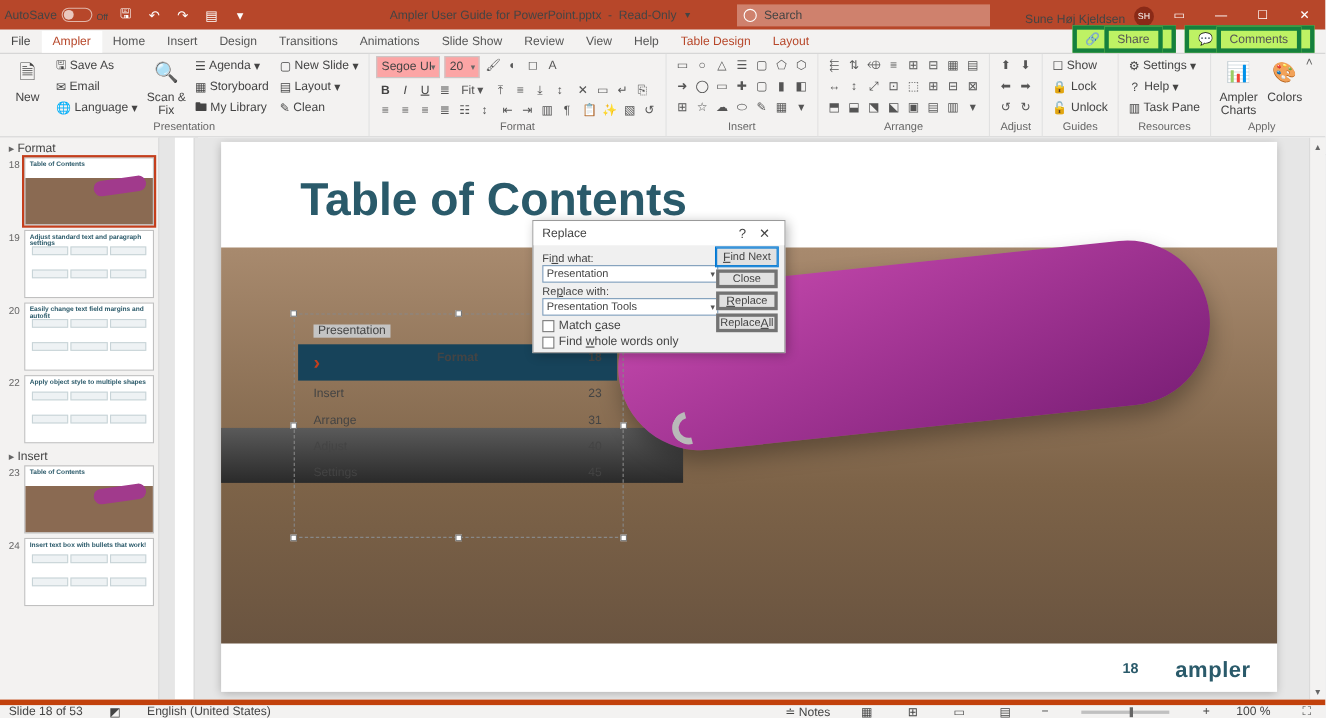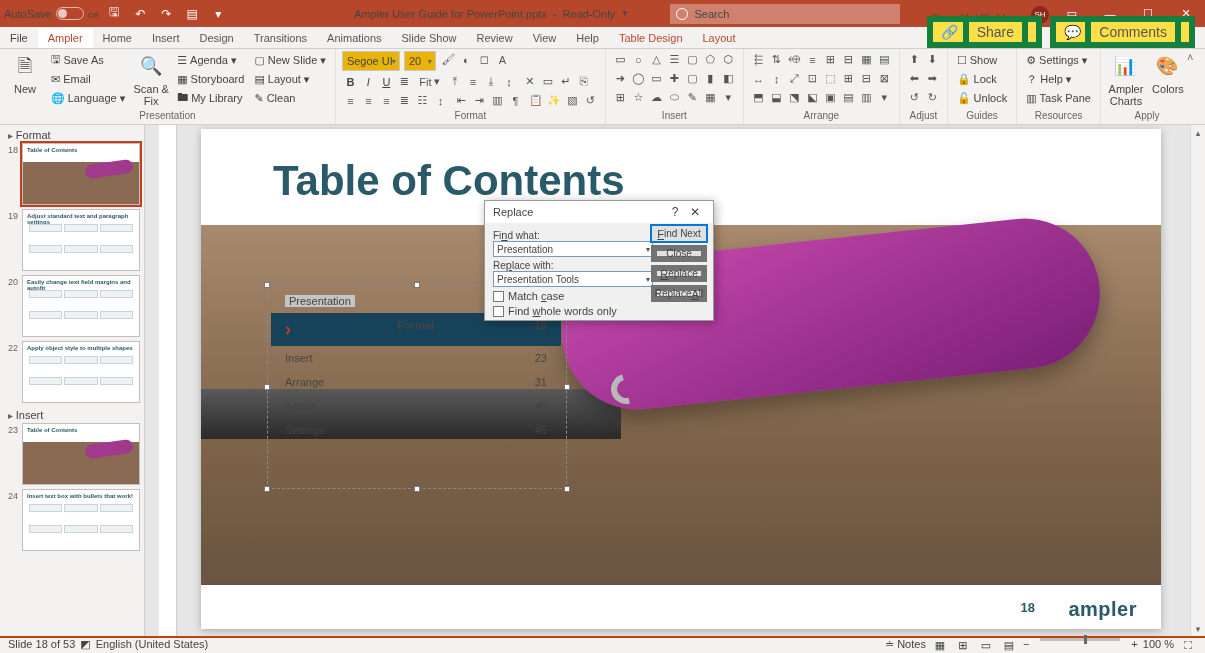--- a/index.html
+++ b/index.html
@@ -18,34 +18,34 @@
 .titlebar .avatar{width:18px;height:18px;border-radius:50%;background:#8a2a17;display:flex;align-items:center;justify-content:center;font-size:8px;color:#fff}
 .titlebar .winbtn{width:30px;height:20px;display:flex;align-items:center;justify-content:center;color:#fff;font-size:11px}
 
 
 .tabsrow{height:22px;background:#f3f2f1;display:flex;align-items:flex-end;border-bottom:1px solid #d0d0d0}
 .tabsrow .tab{padding:4px 10px;font-size:11px;color:#555;cursor:default}
 .tabsrow .tab.active{background:#fff;color:#b7472a}
 .tabsrow .tab.acc{color:#b7472a}
 .tabsrow .tab.first{color:#444}
 .tabsrow .rightlinks{margin-left:auto;display:flex;gap:8px;padding-right:10px}
-.tabsrow .rightlinks span{font-size:14px;color:#555;border:6px solid #15803d;padding:2px 8px;background:#fde047}
+.tabsrow .rightlinks span{font-size:11px;color:#555;border:4px solid #15803d;padding:2px 8px;background:#bef264}
 
 
 .ribbon{height:76px;background:#f3f2f1;border-bottom:1px solid #d0d0d0;display:flex;position:relative}
 .rgroup{border-right:1px solid #e1e1e1;padding:2px 6px 0;display:flex;flex-direction:column;justify-content:space-between;height:100%}
 .rgroup .body{display:flex;gap:4px;align-items:flex-start;flex:1}
 .rgroup .label{text-align:center;font-size:10px;color:#666;height:14px}
 .stack{display:flex;flex-direction:column;gap:1px}
 .stk{height:18px;display:flex;align-items:center;gap:3px;font-size:11px;color:#444;padding:0 3px;white-space:nowrap}
 .bigbtn{width:38px;display:flex;flex-direction:column;align-items:center;gap:2px;padding-top:2px;font-size:10px;text-align:center;line-height:1.1}
 .bigbtn .ico{width:28px;height:28px;display:flex;align-items:center;justify-content:center;font-size:18px}
 .iconrow{display:flex;gap:1px}
 .iconrow span{width:17px;height:17px;display:flex;align-items:center;justify-content:center;font-size:11px;color:#555;border:0}
-.fontsel{height:20px;border:1px solid #c8c8c8;background:#eab308;padding:0 4px;display:flex;align-items:center;font-size:11px;min-width:58px;position:relative}
+.fontsel{height:20px;border:1px solid #c8c8c8;background:#fca5a5;padding:0 4px;display:flex;align-items:center;font-size:11px;min-width:58px;position:relative}
 .fontsel::after{content:"▾";position:absolute;right:3px;font-size:8px;color:#666}
 
 
 .hruler{height:16px;background:#fff;border-bottom:1px solid #d0d0d0;position:relative;margin-left:180px;font-size:8px;color:#888;display:flex;align-items:center;padding-left:70px;letter-spacing:2px;white-space:nowrap;overflow:hidden}
 
 
 .main{position:absolute;top:125px;bottom:17px;left:0;right:0;display:flex}
 .thumbpanel{width:145px;background:#f3f2f1;border-right:1px solid #d0d0d0;overflow-y:auto;padding:2px 4px}
 .thumbpanel .hdr{font-size:10px;color:#666;padding:2px 4px}
 .thumbslot{display:flex;gap:4px;margin-bottom:4px}
@@ -84,25 +84,25 @@
 .dialog .dtitle{background:#fff;padding:4px 8px;font-size:11px;display:flex;align-items:center}
 .dialog .dtitle .sp{flex:1}
 .dialog .dtitle .dx{width:20px;text-align:center;cursor:default;font-size:12px}
 .dialog .dbody{padding:4px 8px 3px;position:relative}
 .dialog label{font-size:10px;display:block;margin-top:2px}
 .dialog .dinput{width:160px;height:16px;border:1px solid #7a9ab8;background:#fff;font-size:10px;padding:0 3px;display:flex;align-items:center;position:relative}
 .dialog .dinput::after{content:"▾";position:absolute;right:2px;font-size:8px;color:#555}
 .dialog .chk{display:flex;align-items:center;gap:4px;margin-top:3px;font-size:10px}
 .dialog .chk i{width:11px;height:11px;border:1px solid #777;background:#fff}
 .dialog .dbtncol{position:absolute;right:6px;top:2px;display:flex;flex-direction:column;gap:3px}
-.dialog .dbtn{width:56px;height:17px;background:#e1e1e1;border:6px solid #737373;font-size:10px;display:flex;align-items:center;justify-content:center}
+.dialog .dbtn{width:56px;height:17px;background:#e1e1e1;border:3px solid #737373;font-size:10px;display:flex;align-items:center;justify-content:center}
 .dialog .dbtn.primary{border:1px solid #0078d4;outline:1px solid #0078d4}
 
 
-.statusbar{position:absolute;left:0;right:0;bottom:0;height:17px;background:#f3f2f1;border-top:2px solid #c2410c;display:flex;padding:0 8px;gap:5px;font-size:10px;color:#555}
+.statusbar{position:absolute;left:0;right:0;bottom:0;height:17px;background:#f3f2f1;border-top:5px solid #c2410c;display:flex;align-items:center;padding:0 8px;gap:24px;font-size:10px;color:#555}
 .statusbar .sp{flex:1}
 .statusbar .vbtn{width:18px;height:14px;display:flex;align-items:center;justify-content:center}
 .zoomslider{width:80px;height:3px;background:#c0c0c0;position:relative;margin:0 6px}
 .zoomslider::before{content:"";position:absolute;left:55%;top:-3px;width:3px;height:9px;background:#666}
 
 
 .collapse{position:absolute;right:4px;top:2px;width:14px;height:14px;color:#666}
 
 
 .vscroll{position:absolute;right:0;top:0;bottom:0;width:15px;background:#f3f2f1;border-left:1px solid #dadada}

